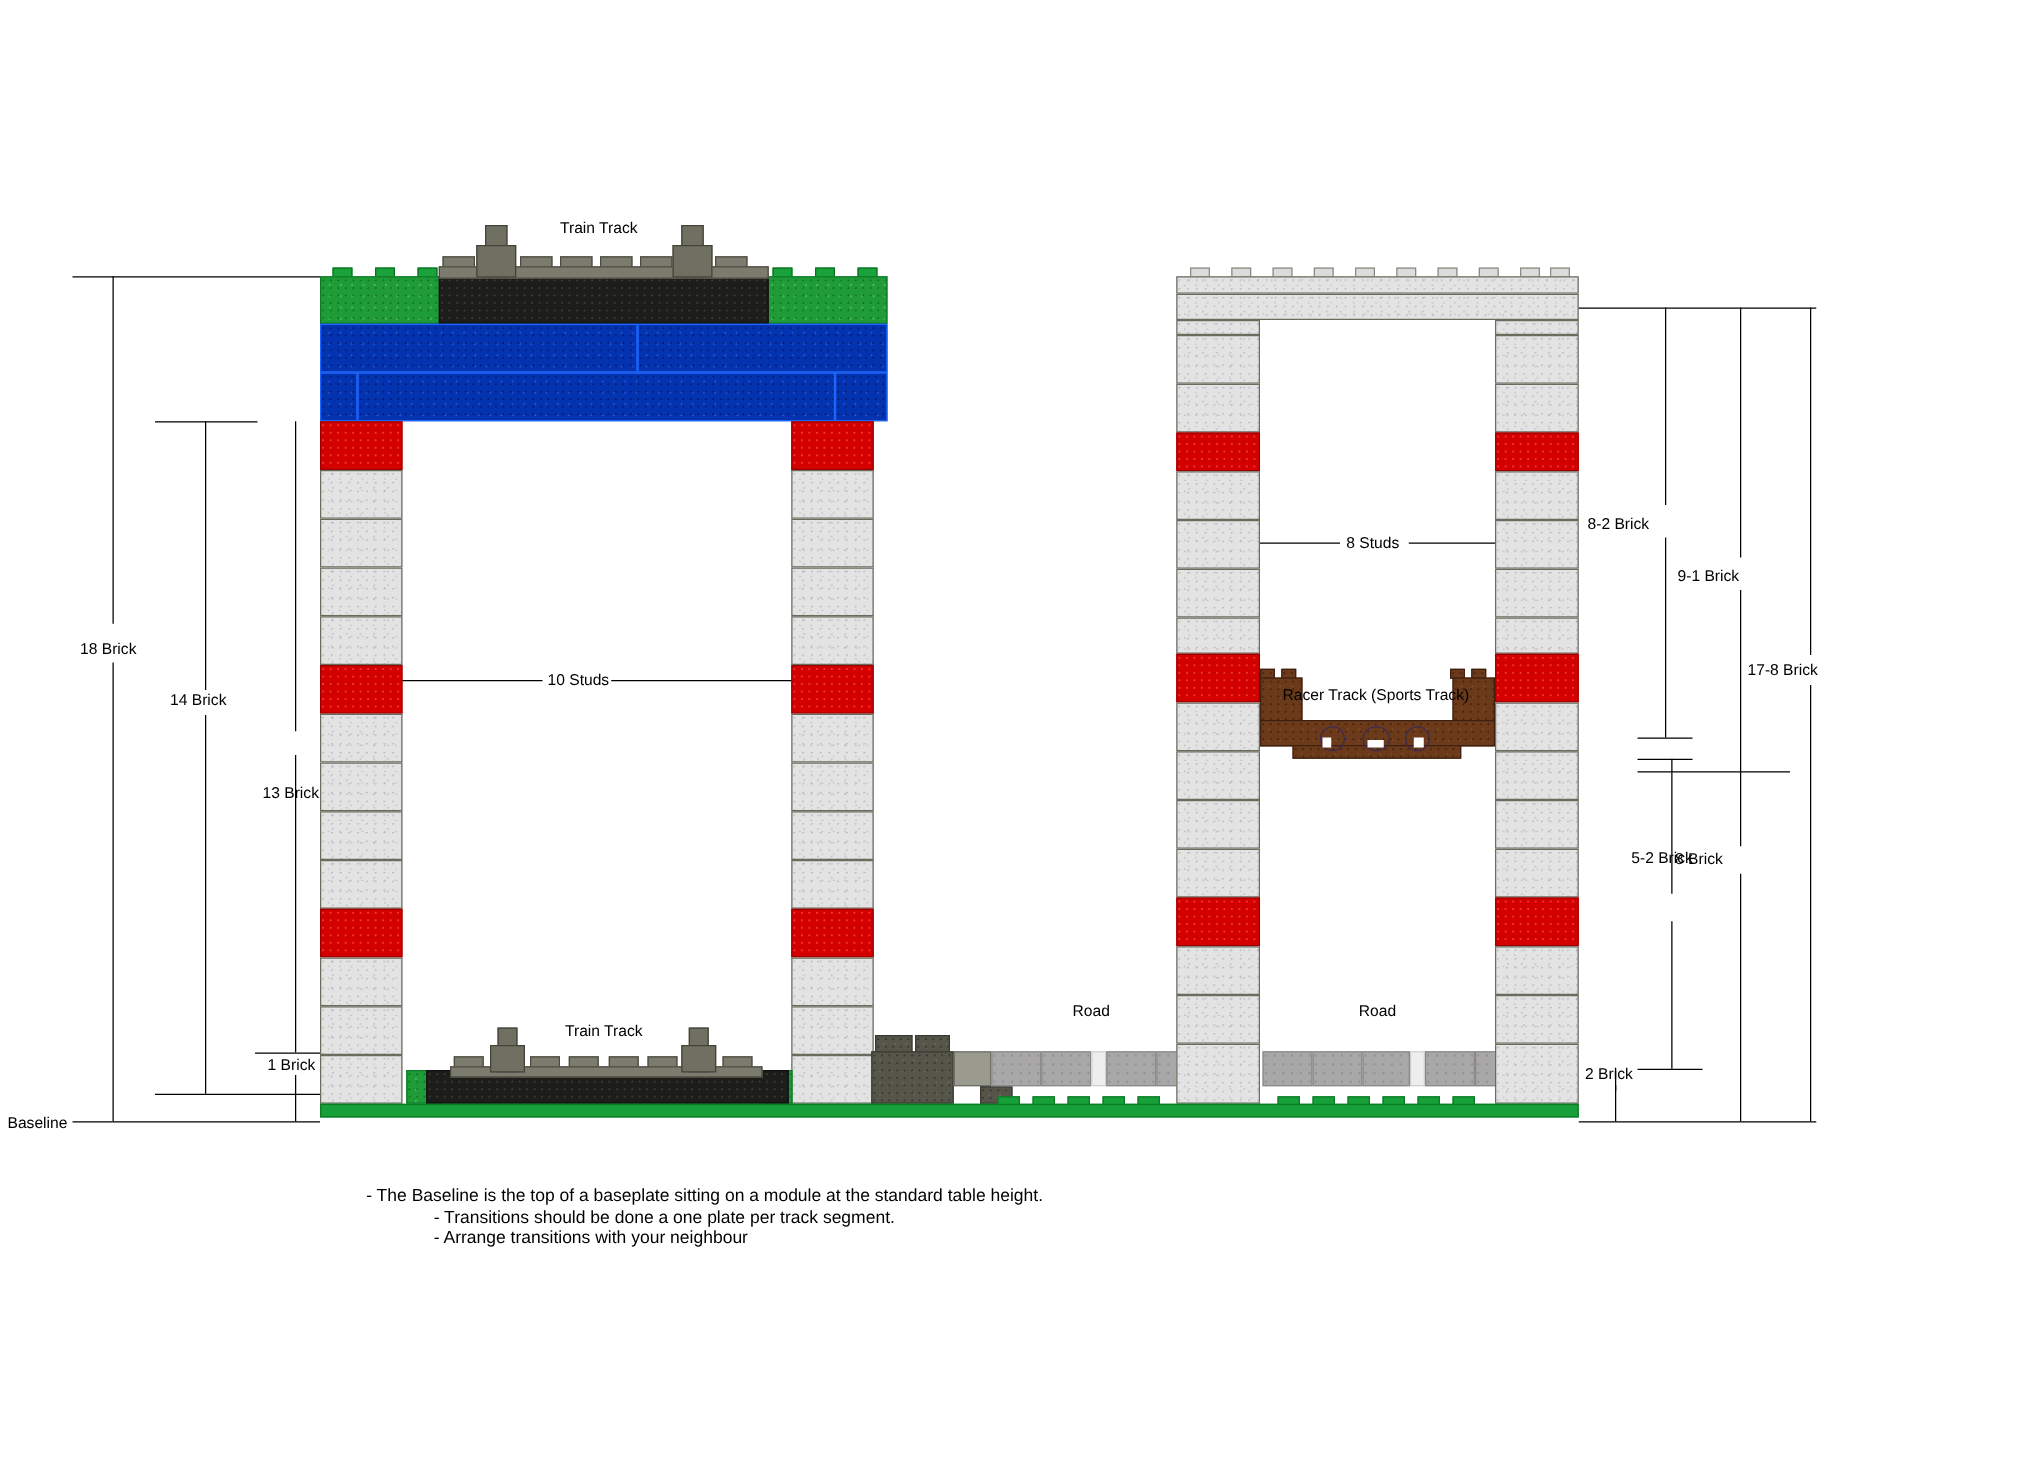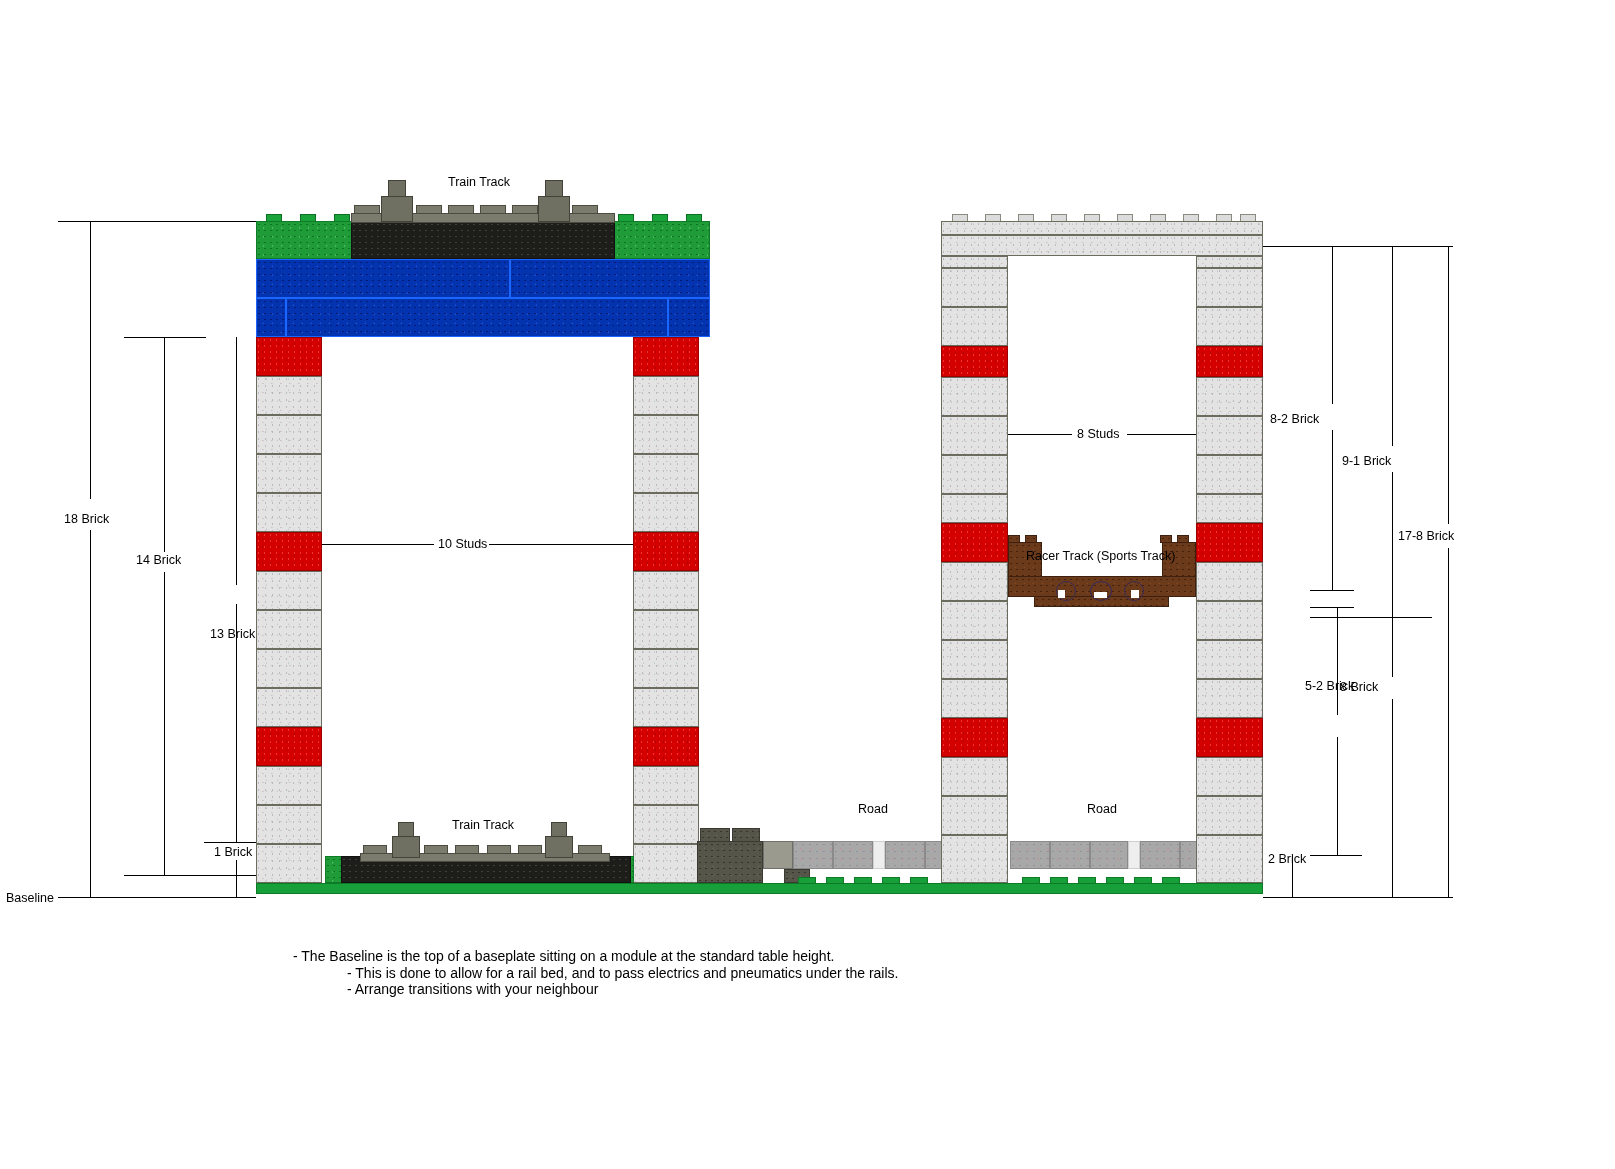--- a/index.html
+++ b/index.html
@@ -412,17 +412,17 @@
   <div class="vline" style="left:1392px;top:617px;height:60px;"></div>
   <div class="lbl" style="left:1340px;top:681px;">8 Brick</div>
   <div class="vline" style="left:1392px;top:699px;height:198px;"></div>
 
   <div class="vline" style="left:1292px;top:855px;height:18px;"></div>
   <div class="lbl" style="left:1268px;top:853px;">2 Brick</div>
   <div class="vline" style="left:1292px;top:868px;height:29px;"></div>
 
   <div id="notes">
       <div>- The Baseline is the top of a baseplate sitting on a module at the standard table height.</div>
-      <div class="ind">- This is done to allow for a rail bed, and to pass electrics and pneumatics under the rails.</div>
+      <div class="ind">- Transitions should be done a one plate per track segment.</div>
       <div class="ind">- Arrange transitions with your neighbour</div>
     </div>
 
 </div>
 
 </body></html>

